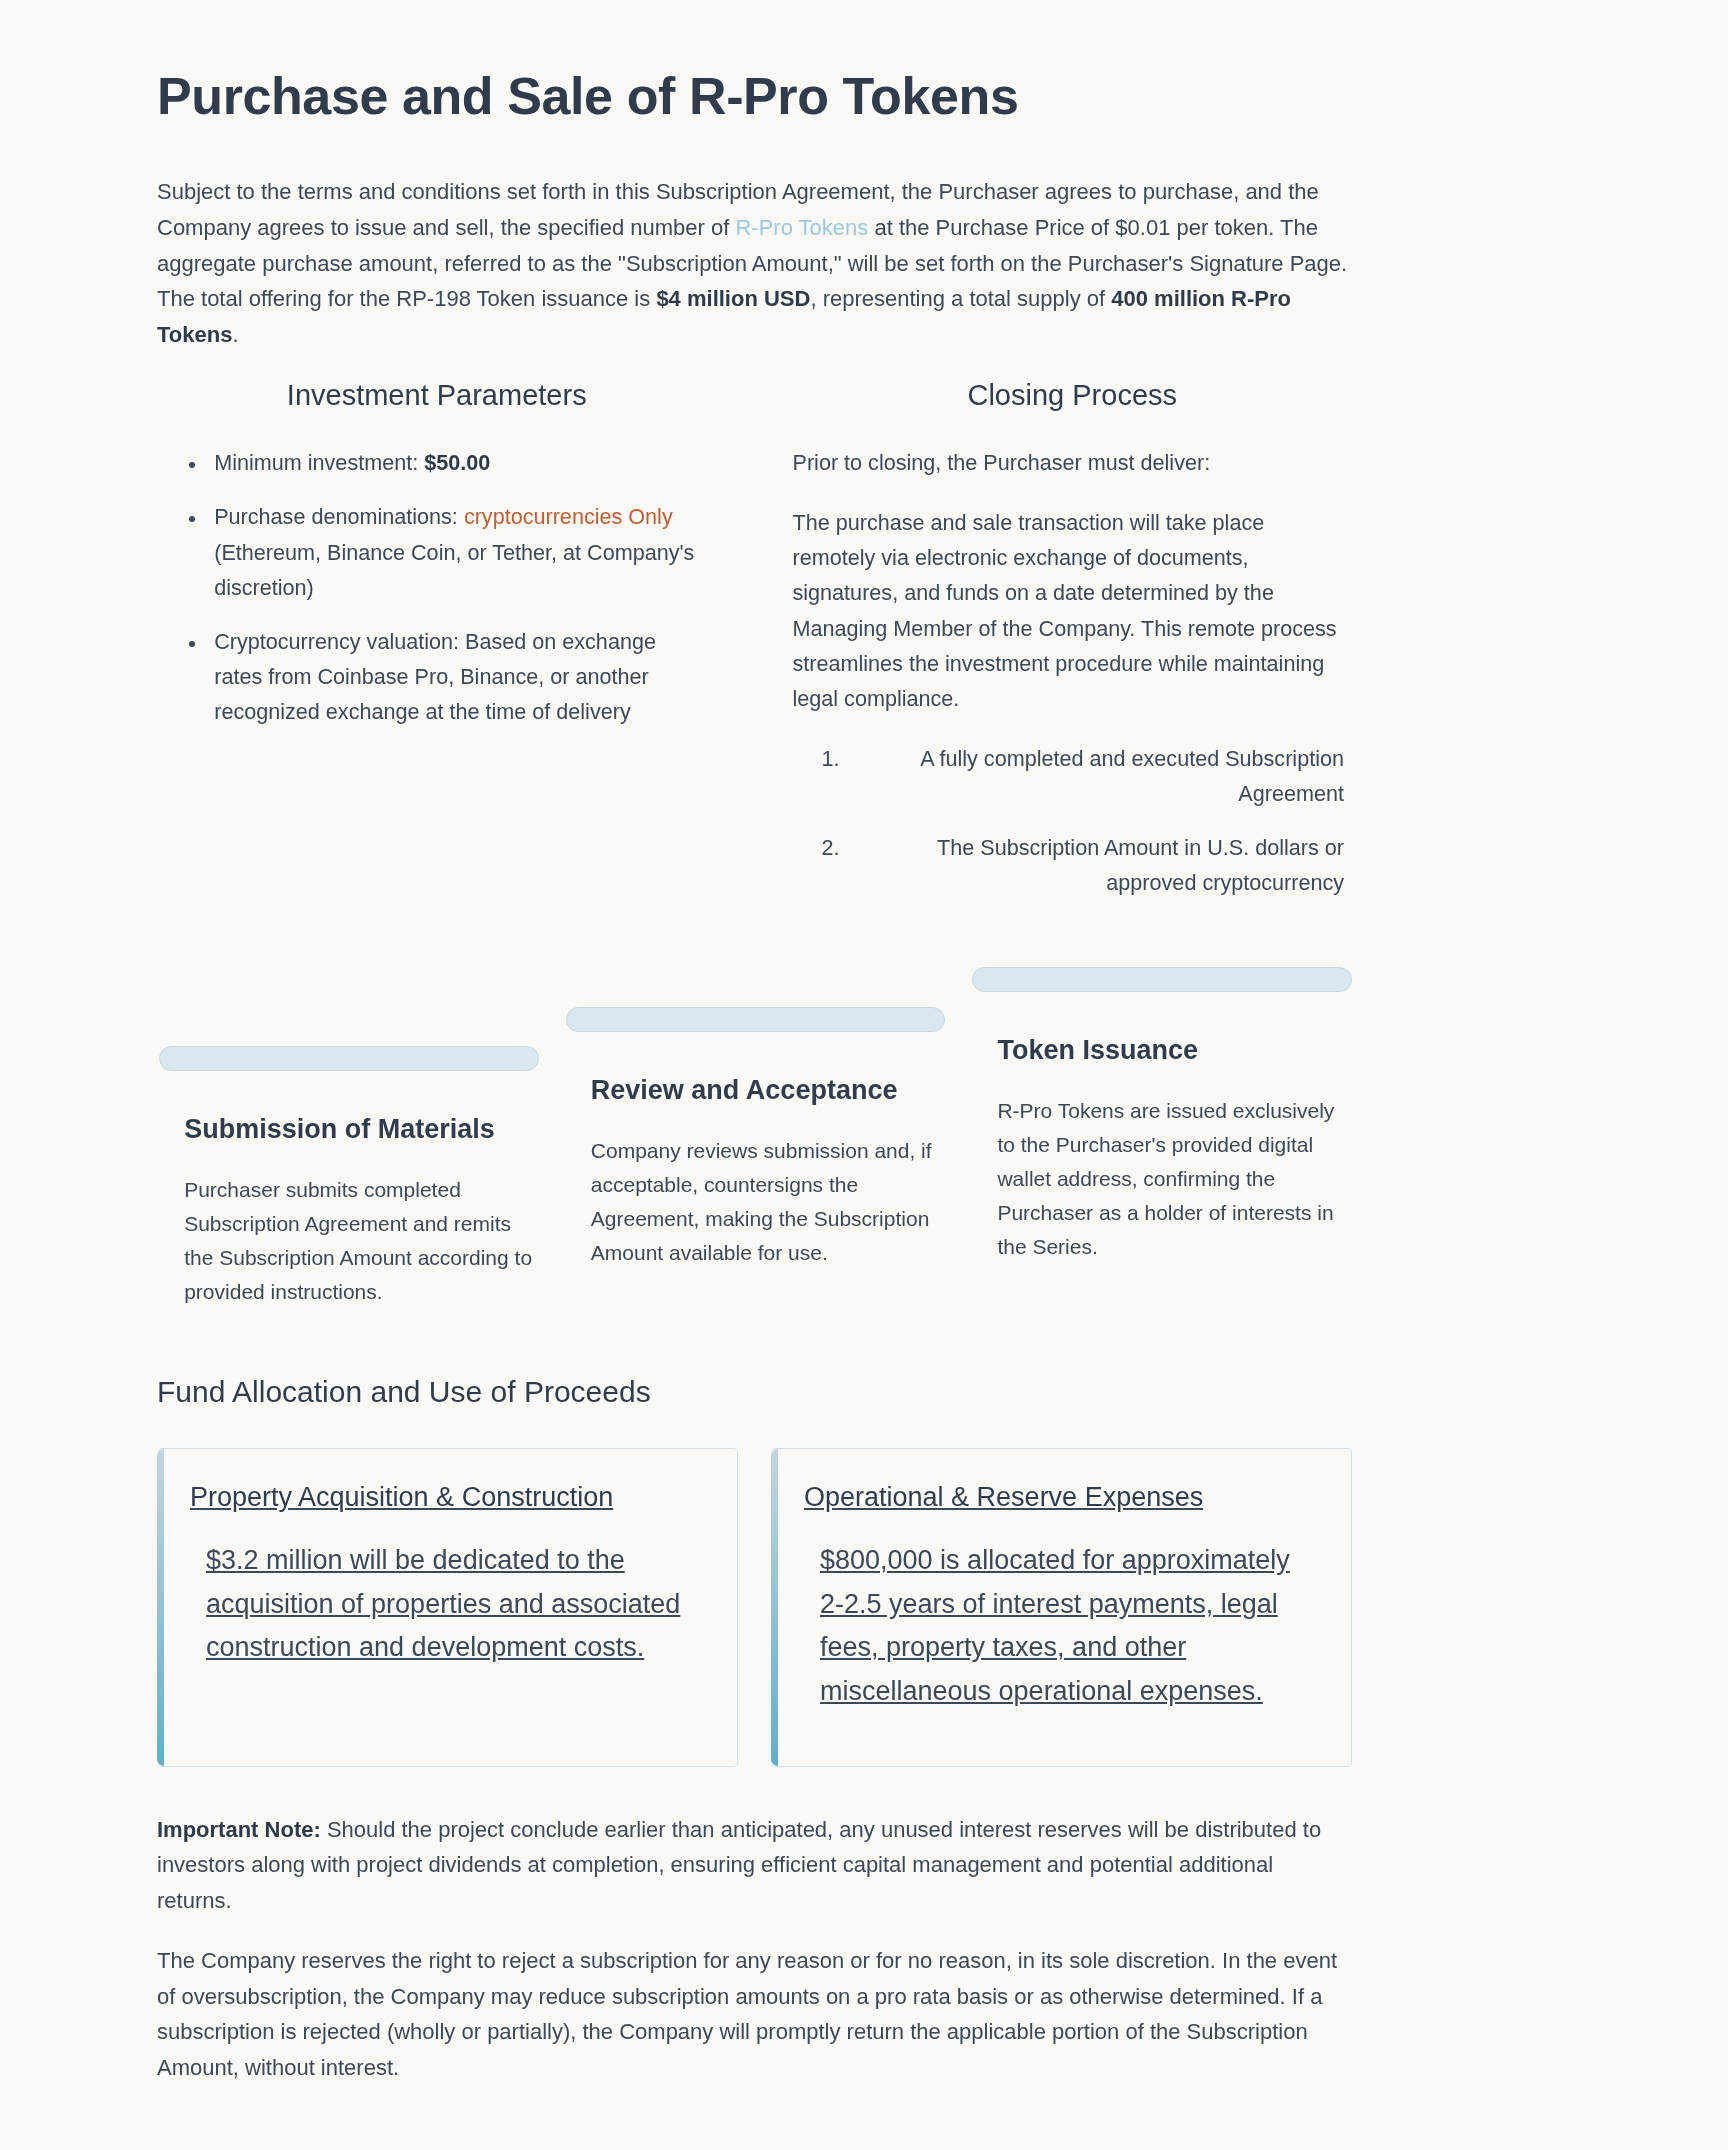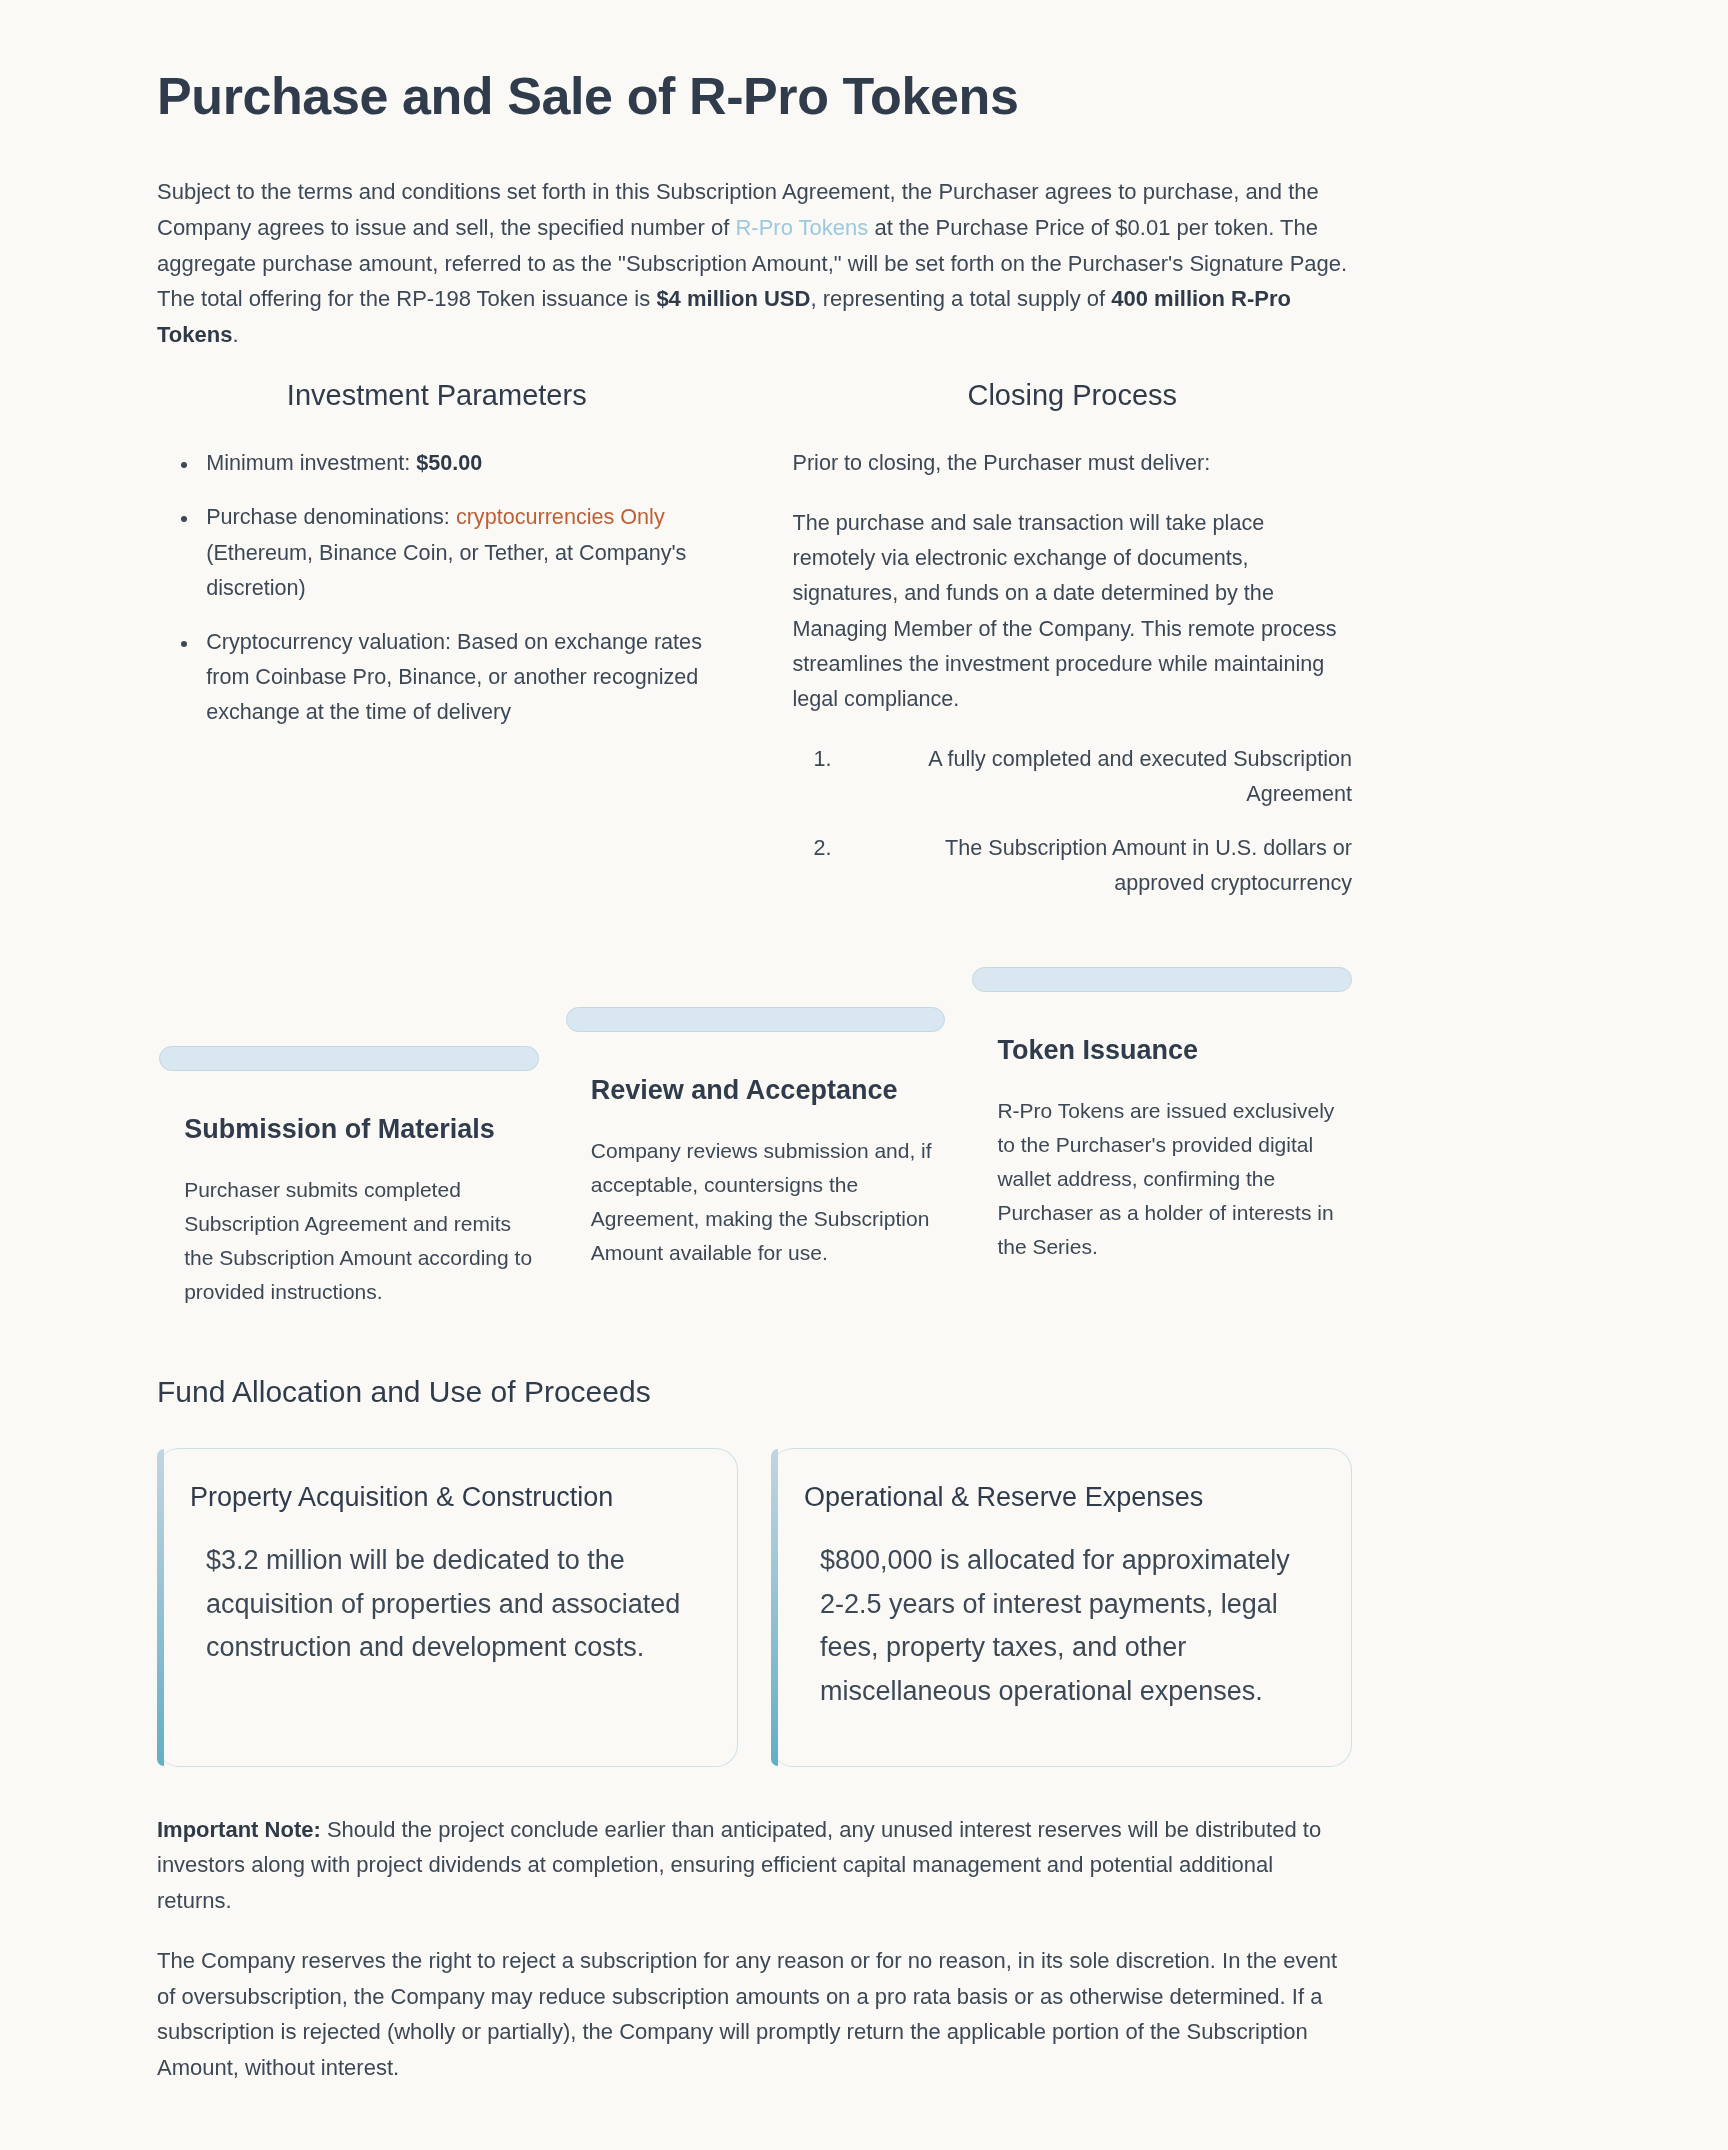--- a/index.html
+++ b/index.html
@@ -62,21 +62,21 @@
   h2.sec-head{
     font-size:29px;
     font-weight:400;
     color:var(--head);
     margin:0 0 32px 0;
     line-height:1.25;
     text-align:center;
   }
 
   ul.bullets, ol.steps{
-    margin:0;
+    margin:8px;
     padding:0 0 0 42px;
   }
   ul.bullets li, ol.steps li{
     font-size:21.6px;
     line-height:1.63;
     color:var(--body);
     margin-bottom:19px;
     padding-left:7.2px;
   }
   ul.bullets li::marker{ font-size:19px; }
@@ -141,24 +141,25 @@
   .alloc-row{
     display:flex;
     gap:33px;
     margin:39px 0 45px 0;
   }
   .alloc-card{
     flex:1 1 0;
     min-width:0;
     border:1.4px solid var(--card-border);
     border-left:none;
-    border-radius:22px;
+    border-radius:5px;
     padding:32px 16px 36px 33px;
     position:relative;
     background:transparent;
+    text-decoration:underline;
   }
   .alloc-card::before{
     content:"";
     position:absolute;
     left:0; top:0; bottom:0;
     width:6.5px;
     border-radius:10px 0 0 10px;
     background:linear-gradient(to bottom,var(--card-edge-top),var(--card-edge-bot));
   }
   h3.alloc-title{

